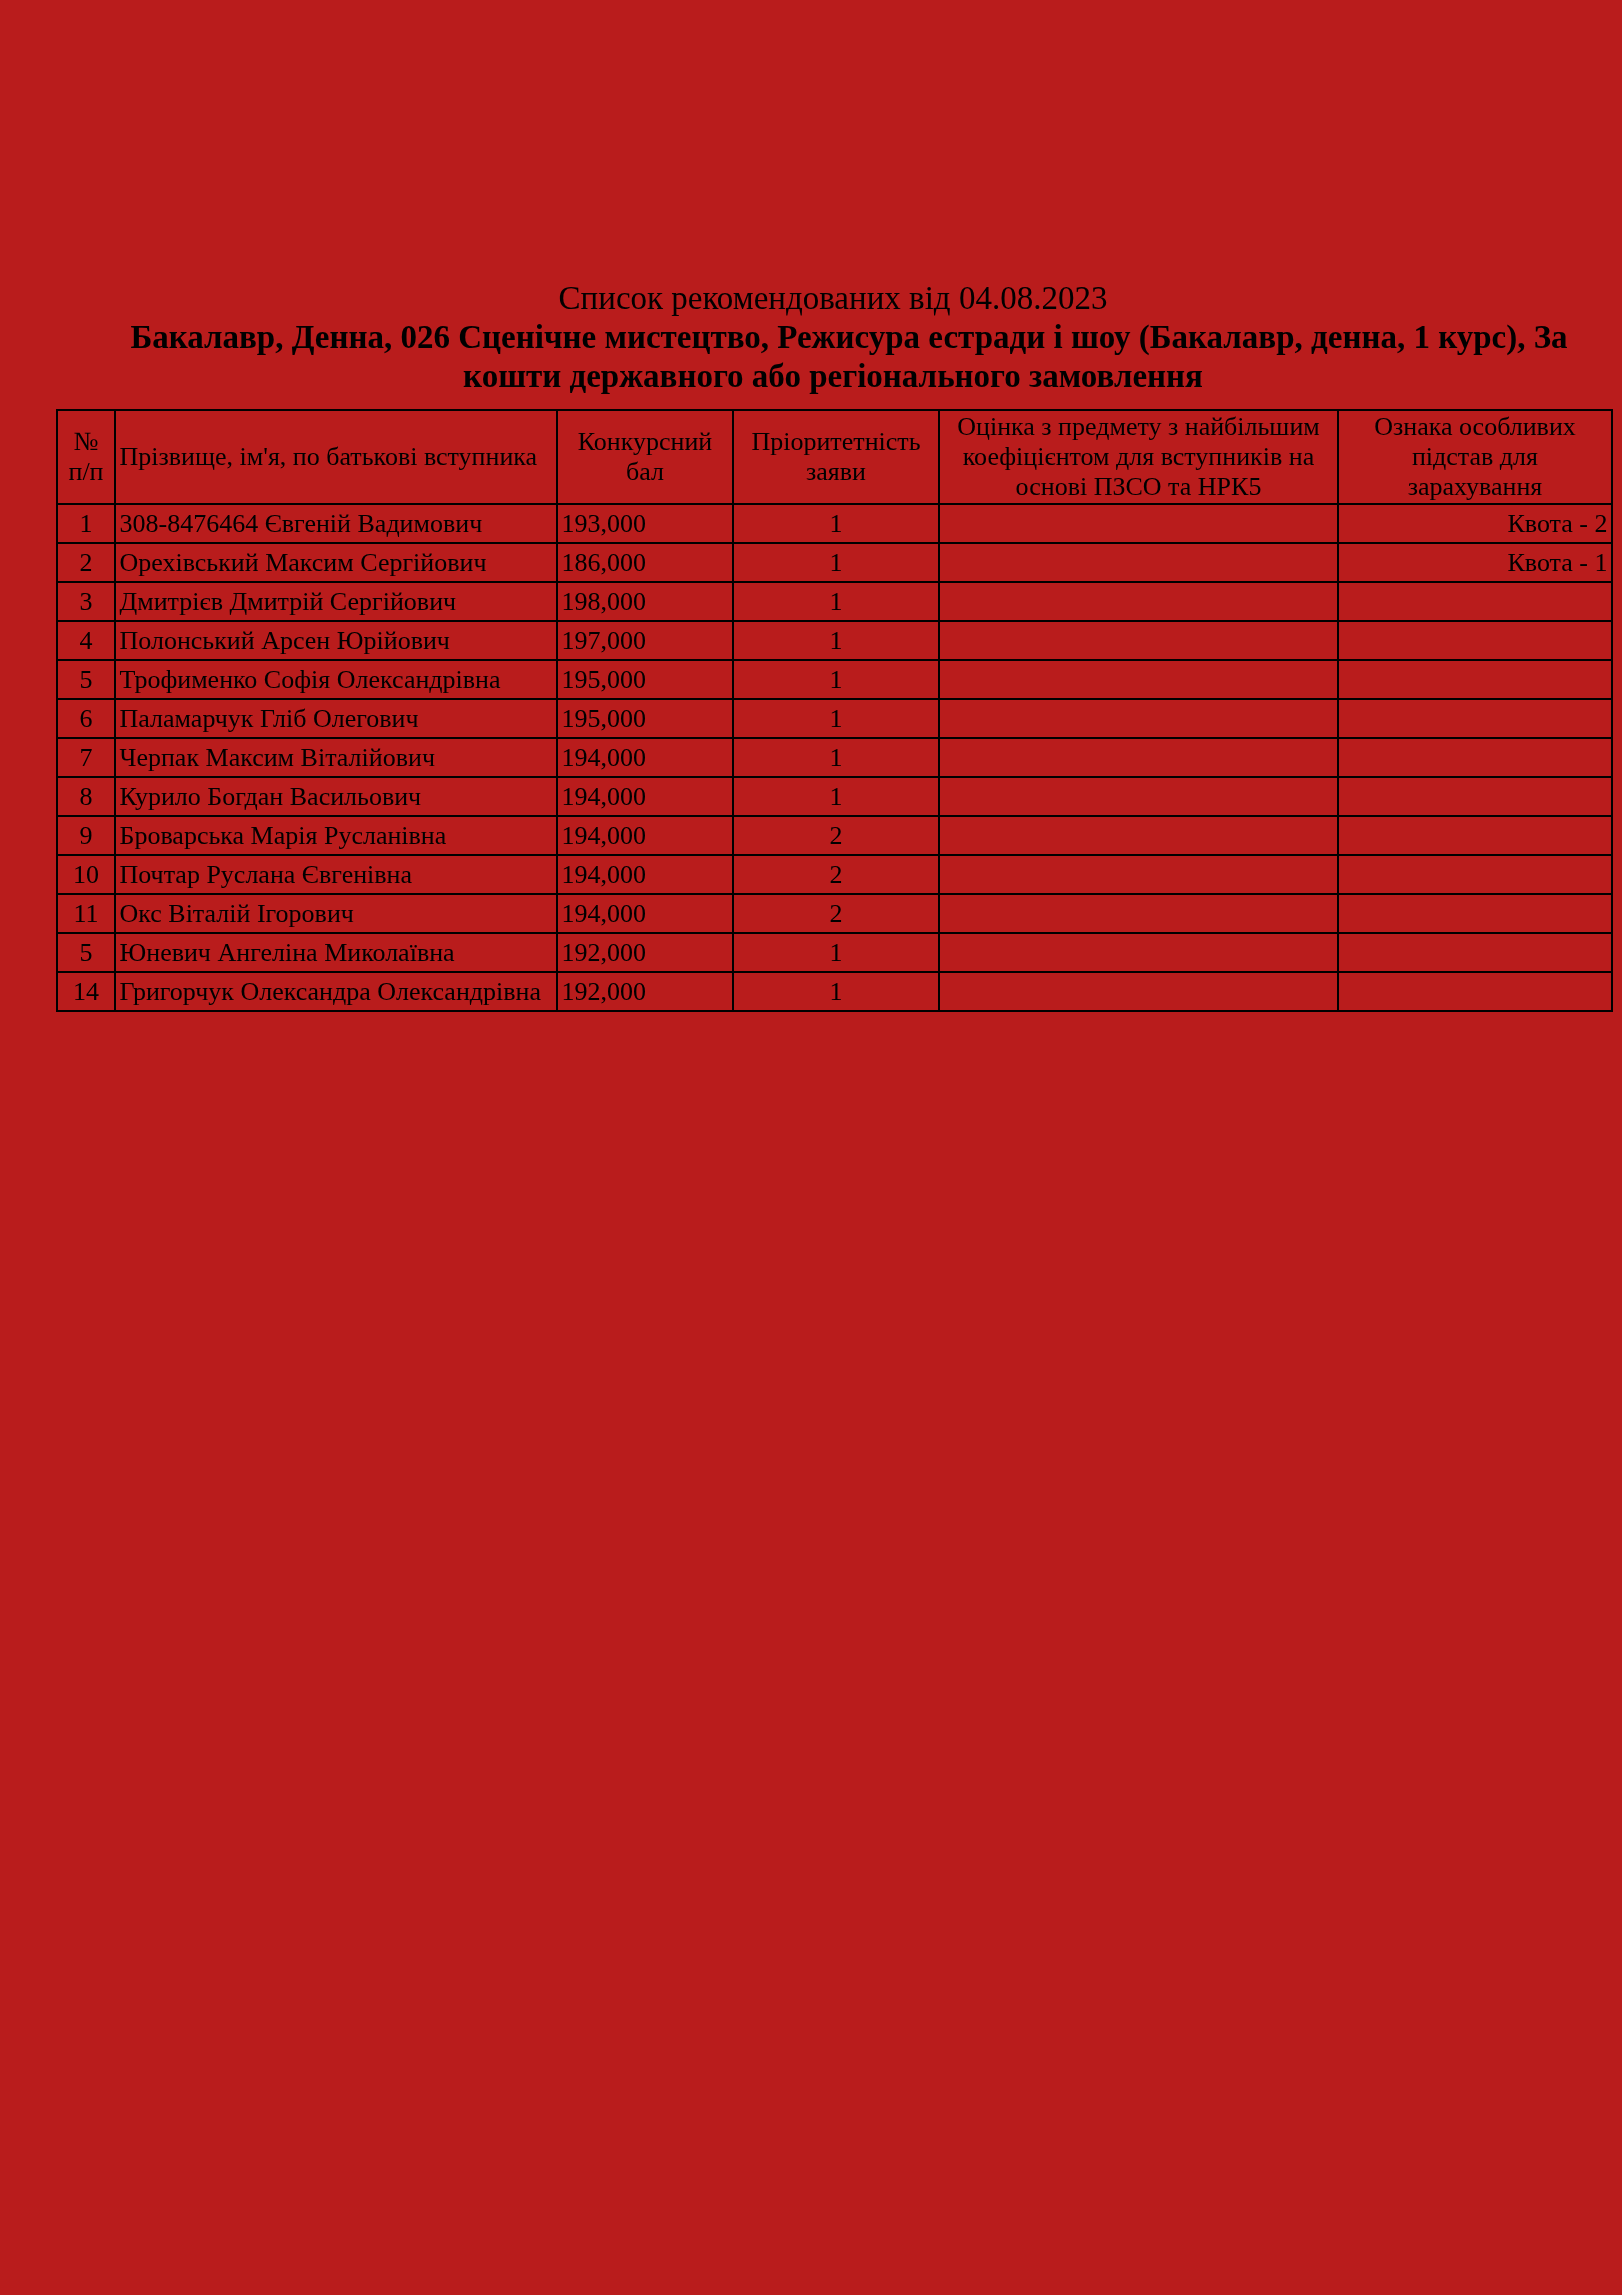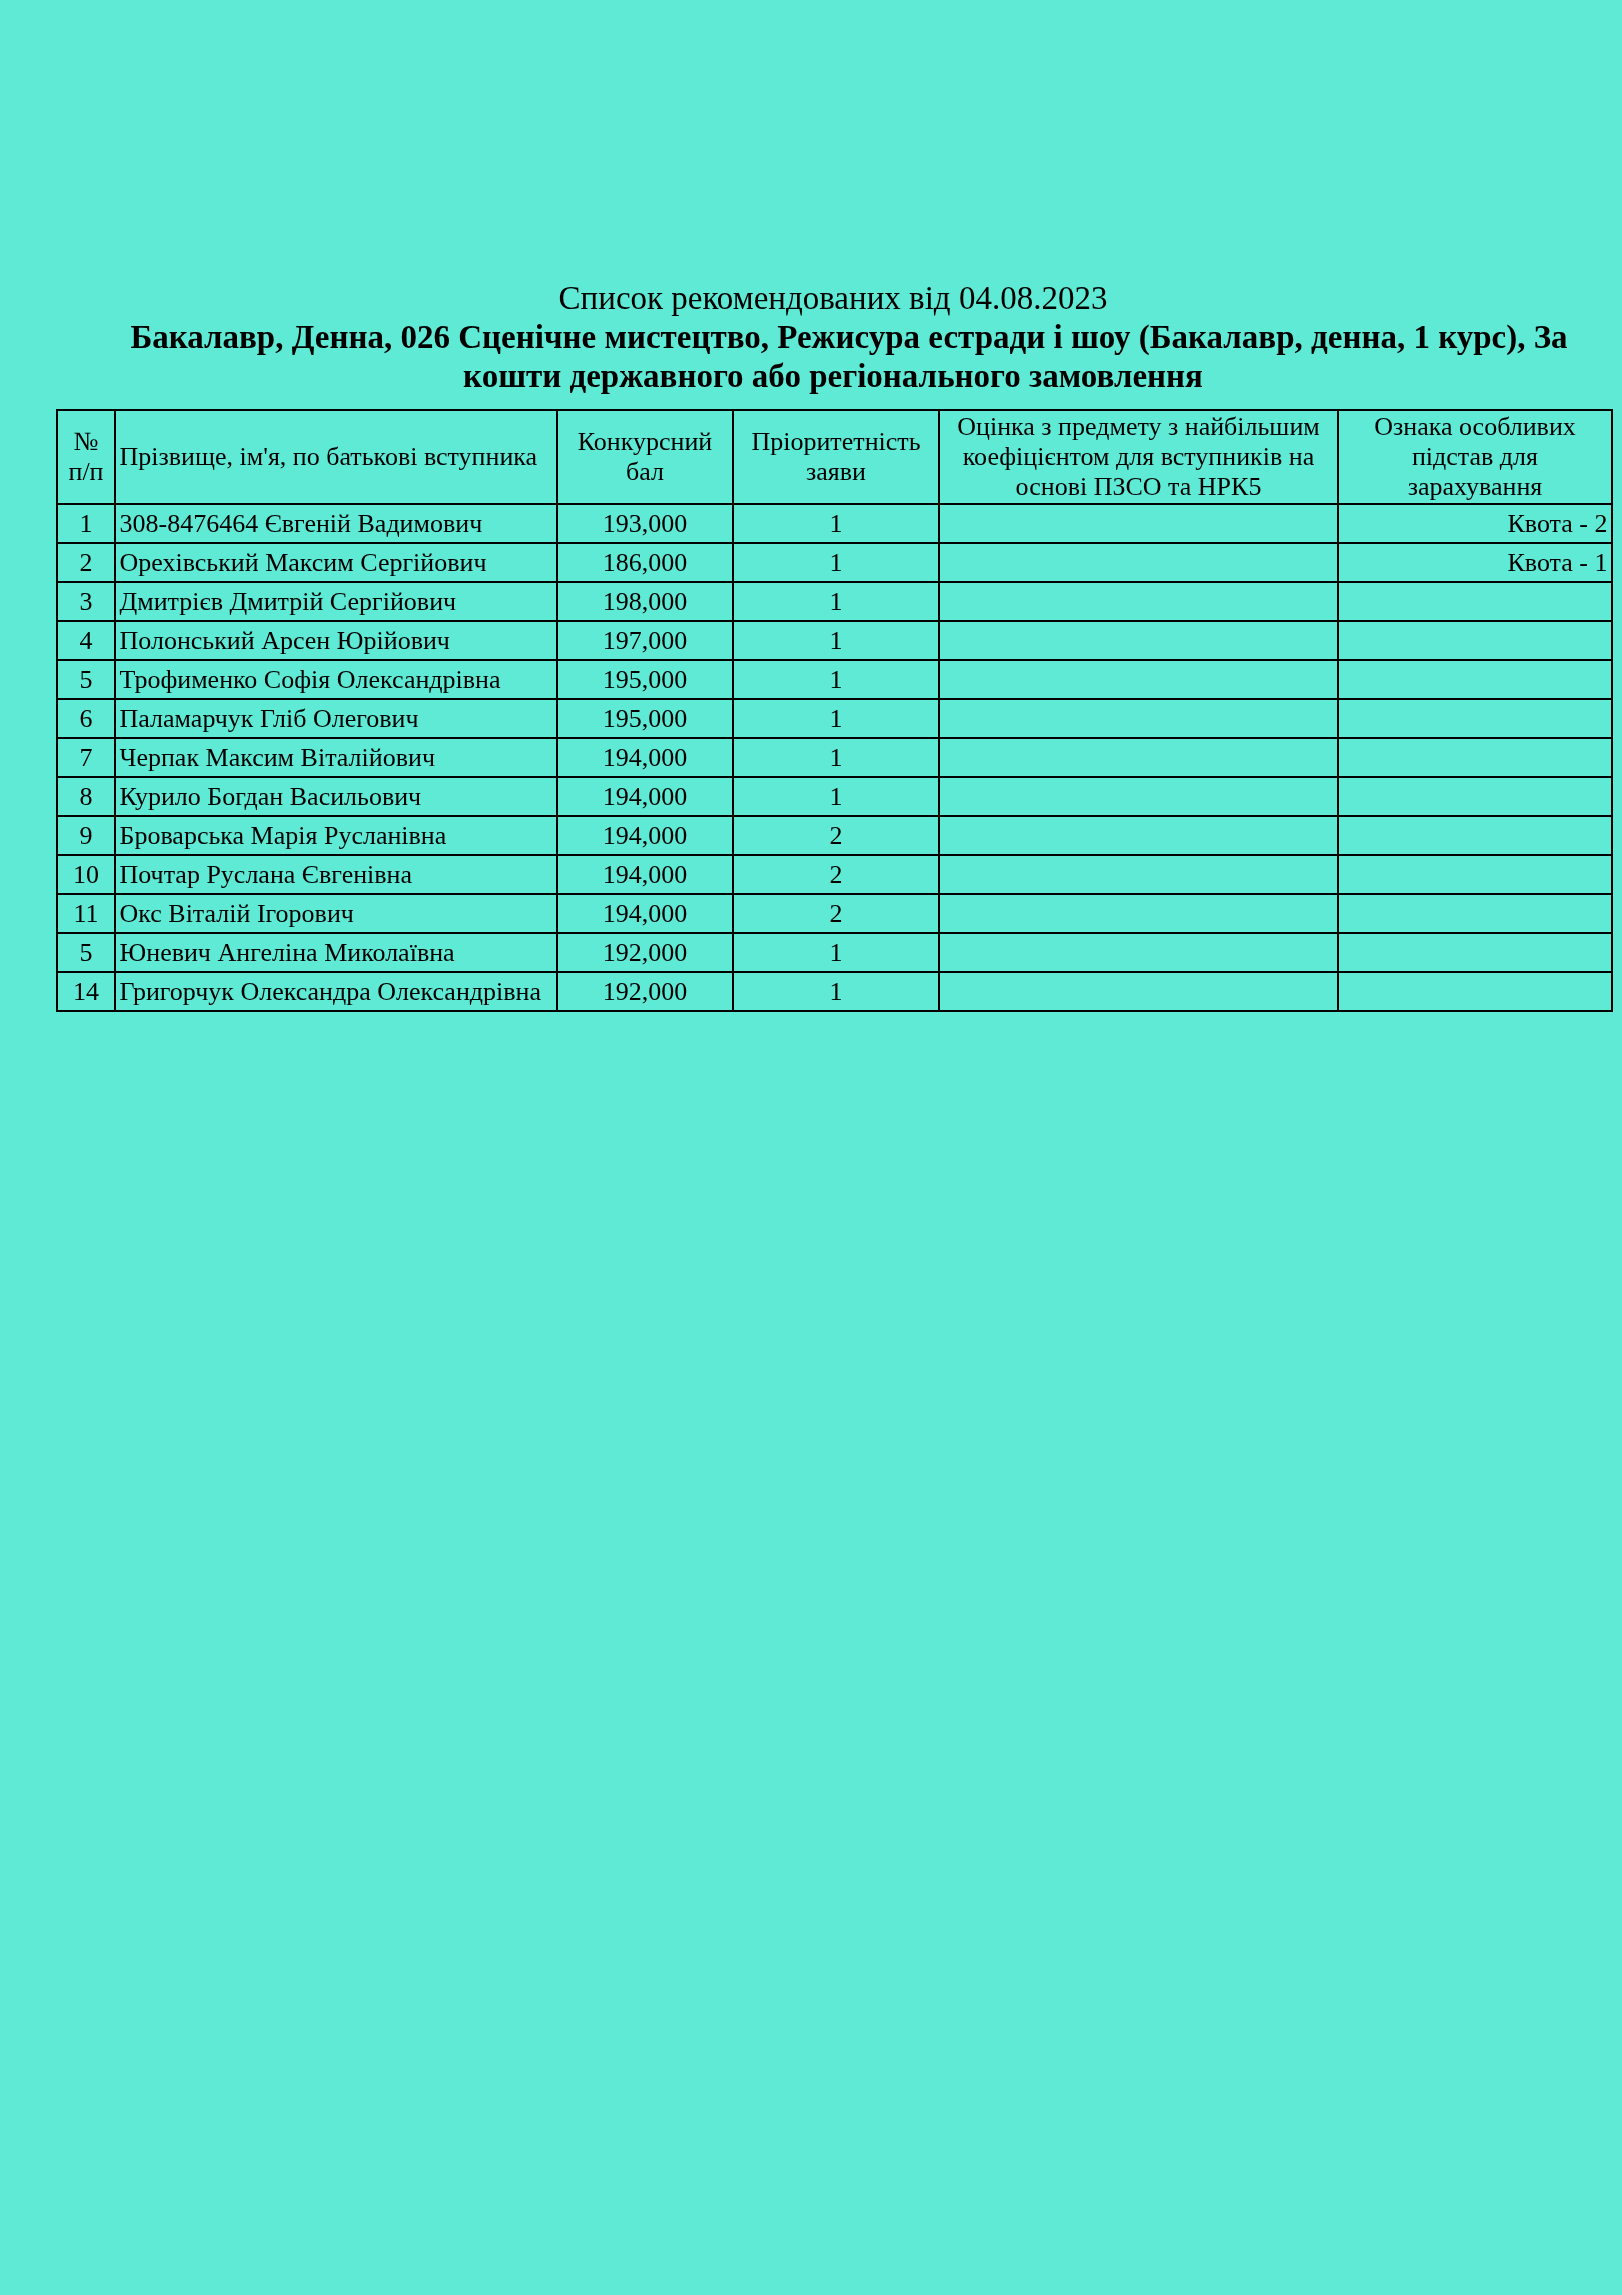--- a/index.html
+++ b/index.html
@@ -7,21 +7,21 @@
   body {
     width: 1622px;
     height: 2295px;
     font-family: "Liberation Serif", "DejaVu Serif", serif;
     color: #000000;
     overflow: hidden;
   }
   .page {
     width: 1622px;
     height: 2295px;
-    background: #5eead4;
+    background: #b91c1c;
     padding-top: 279px;
     position: relative;
   }
   .content {
     width: 1554px;
     margin-left: 56px;
   }
   .doc-title {
     font-size: 33px;
     line-height: 39px;
@@ -55,21 +55,21 @@
   .rec-table thead tr { height: 94px; }
   .rec-table tbody tr { height: 39px; }
   .rec-table th {
     font-weight: normal;
     text-align: center;
     line-height: 30px;
   }
   th.h-name { text-align: left; white-space: nowrap; }
   td.td-num     { text-align: center; }
   td.td-name    { text-align: left; }
-  td.td-score   { text-align: center; }
+  td.td-score   { }
   td.td-priority{ text-align: center; }
   td.td-grade   { text-align: left; }
   td.td-quota   { text-align: right; }
 </style>
 </head>
 <body>
 
 <div class="page">
   <div class="content">
 

